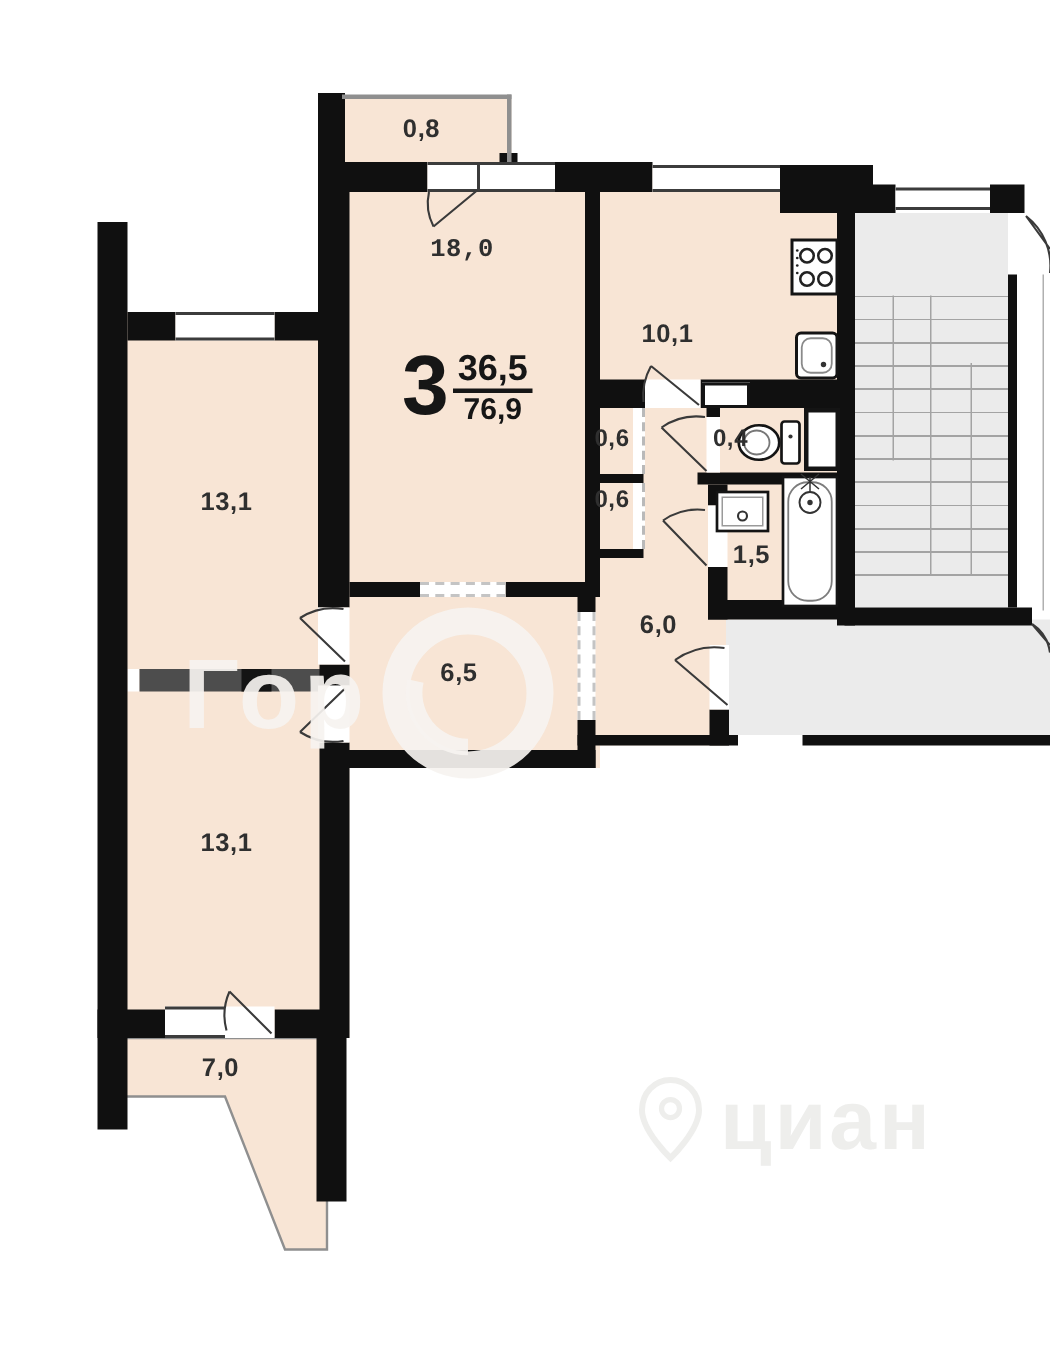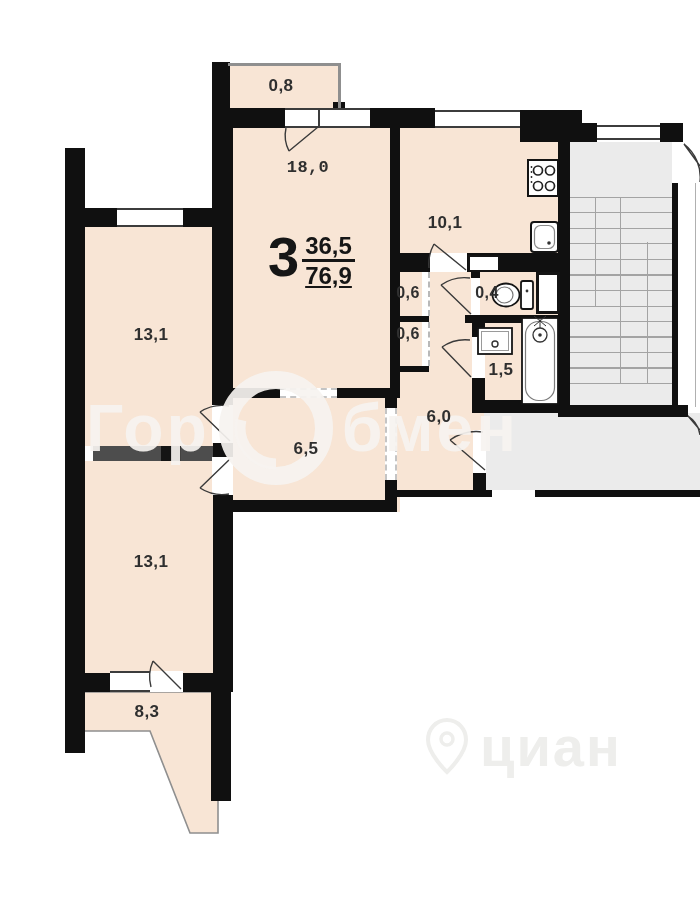--- a/index.html
+++ b/index.html
@@ -16,23 +16,23 @@
   .steps{position:absolute;background-image:repeating-linear-gradient(to bottom,#a3a3a3 0,#a3a3a3 1px,transparent 1px,transparent 15.5px);}
   .dashv{position:absolute;background:#fff;border-right:2px dashed #b9b9b9;box-sizing:border-box;}
   .openh{position:absolute;background:#fff;border-top:2px dashed #c4c4c4;border-bottom:2px dashed #c4c4c4;box-sizing:border-box;}
   .openv{position:absolute;background:#fff;border-left:2px dashed #c4c4c4;border-right:2px dashed #c4c4c4;box-sizing:border-box;}
   .lbl{position:absolute;transform:translate(-50%,-50%);font-size:17px;font-weight:600;
        color:var(--label_text,#2f2f2f);letter-spacing:.4px;white-space:nowrap;z-index:50;}
   #stamp{position:absolute;left:268px;top:231px;display:flex;align-items:flex-start;gap:3px;z-index:50;color:#161616;}
   #stamp .num{font-size:56px;font-weight:bold;line-height:.92;}
   #stamp .frac{display:flex;flex-direction:column;align-items:center;margin-top:2px;}
   #stamp .frac .top{font-size:24px;font-weight:bold;line-height:1.05;border-bottom:3px solid #161616;padding:0 3px 1px 3px;}
-  #stamp .frac .bot{font-size:24px;font-weight:bold;line-height:1.15;text-decoration:underline;}
-  #wm-center{position:absolute;left:86px;top:384px;height:88px;display:flex;align-items:center;
-       z-index:40;color:rgba(246,243,240,.92);font-weight:bold;font-size:66px;letter-spacing:3px;pointer-events:none;}
+  #stamp .frac .bot{font-size:20px;font-weight:bold;line-height:1.15;}
+  #wm-center{position:absolute;left:86px;top:418px;height:88px;display:flex;align-items:center;
+       z-index:40;color:rgba(246,243,240,.92);font-weight:bold;font-size:66px;letter-spacing:3px;pointer-events:none;padding-left:36px;}
   #wm-bottom{position:absolute;left:424px;top:714px;display:flex;align-items:center;gap:10px;z-index:40;
        color:rgba(238,238,236,1);font-weight:bold;font-size:56px;letter-spacing:2px;pointer-events:none;}
   svg{position:absolute;left:0;top:0;}
 </style>
 </head>
 <body>
 
 <div id="plan">
 
   <div class="pf" style="left:228px;top:66px;width:113px;height:42px;"></div>
@@ -172,21 +172,20 @@
       <path d="M688 416 L700 430 M688 416 A27 27 0 0 1 700 435"></path>
     </g>
   </svg>
 
   <div id="wm-center">
     <span>Гор</span>
     <svg width="132" height="132" style="position:static;" fill="none">
       <circle cx="66" cy="66" r="48" stroke="rgba(246,243,240,.92)" stroke-width="18"></circle>
       <path d="M66 102 A36 36 0 0 1 31 58" stroke="rgba(246,243,240,.92)" stroke-width="11"></path>
     </svg>
-    <span>бмен</span>
   </div>
 
   <div id="wm-bottom">
     <svg width="46" height="62" style="position:static;" fill="none">
       <path d="M23 4 C12 4 4 13 4 24 c0 14 19 32 19 32 s19 -18 19 -32 C42 13 34 4 23 4 z" stroke="rgba(238,238,236,1)" stroke-width="4"></path>
       <circle cx="23" cy="23" r="6" stroke="rgba(238,238,236,1)" stroke-width="3.5"></circle>
     </svg>
     <span>циан</span>
   </div>
 
@@ -202,15 +201,15 @@
   <div class="lbl" style="left:308px;top:167px;font-family:Liberation Mono, monospace;">18,0</div>
   <div class="lbl" style="left:445px;top:193px;margin-top:30px;">10,1</div>
   <div class="lbl" style="left:151px;top:335px;">13,1</div>
   <div class="lbl" style="left:408px;top:293px;font-size:16px;">0,6</div>
   <div class="lbl" style="left:408px;top:334px;font-size:16px;">0,6</div>
   <div class="lbl" style="left:487px;top:293px;font-size:16px;">0,4</div>
   <div class="lbl" style="left:501px;top:370px;">1,5</div>
   <div class="lbl" style="left:439px;top:417px;">6,0</div>
   <div class="lbl" style="left:306px;top:449px;">6,5</div>
   <div class="lbl" style="left:151px;top:562px;">13,1</div>
-  <div class="lbl" style="left:147px;top:712px;">8,3</div>
+  <div class="lbl" style="left:147px;top:712px;">7,0</div>
 
 </div>
 
 </body></html>

